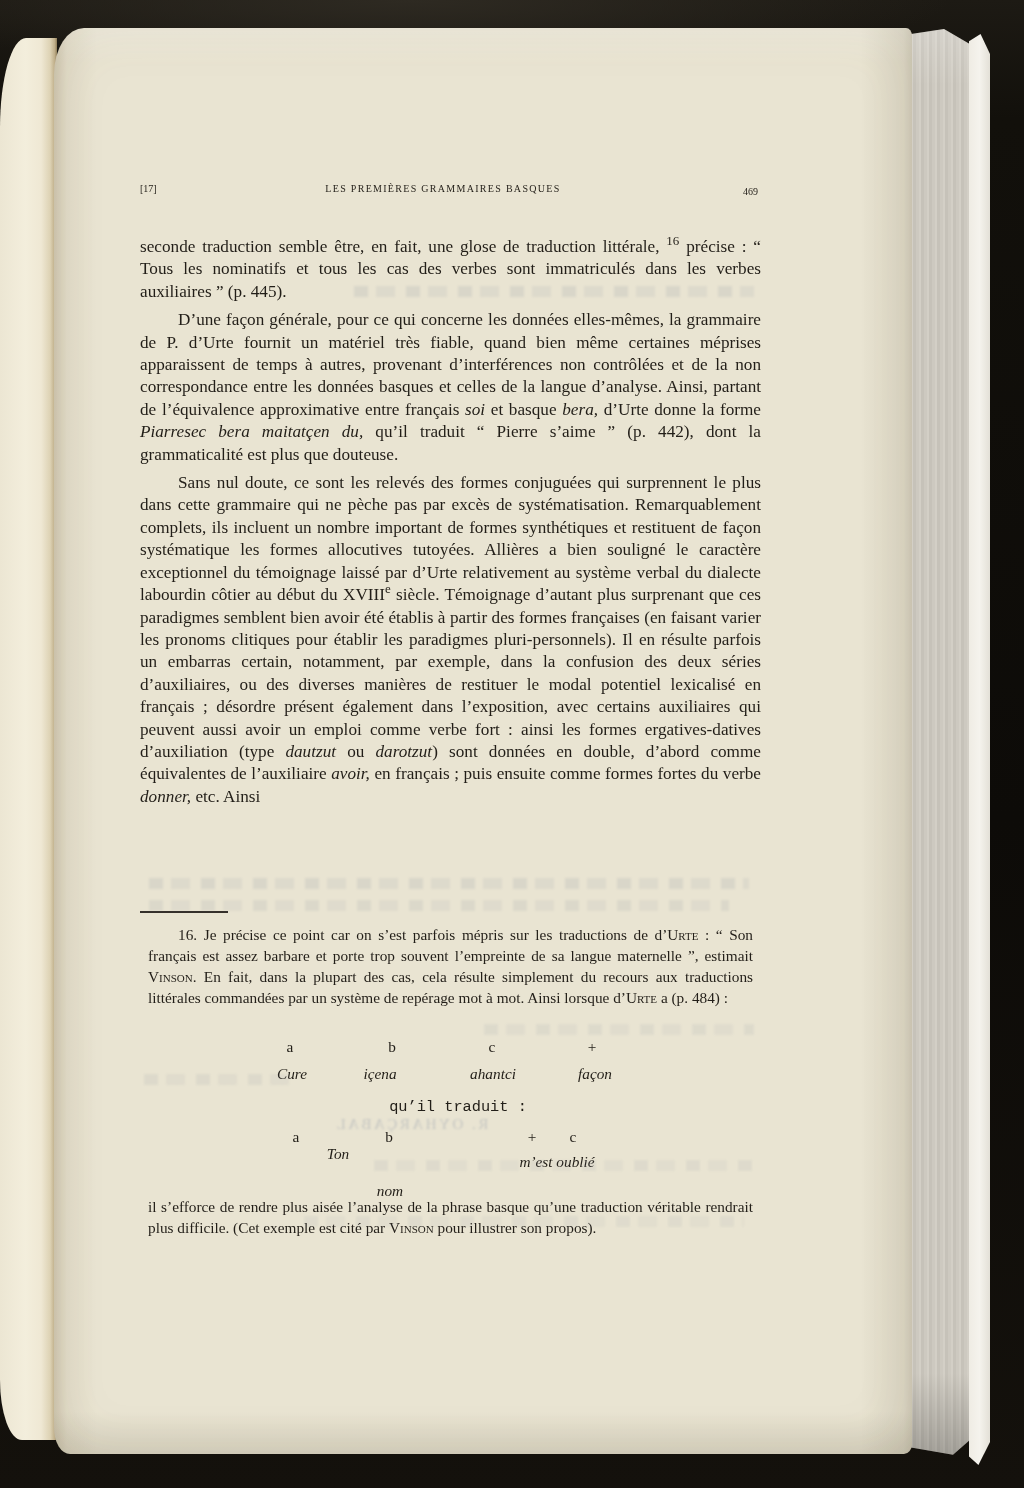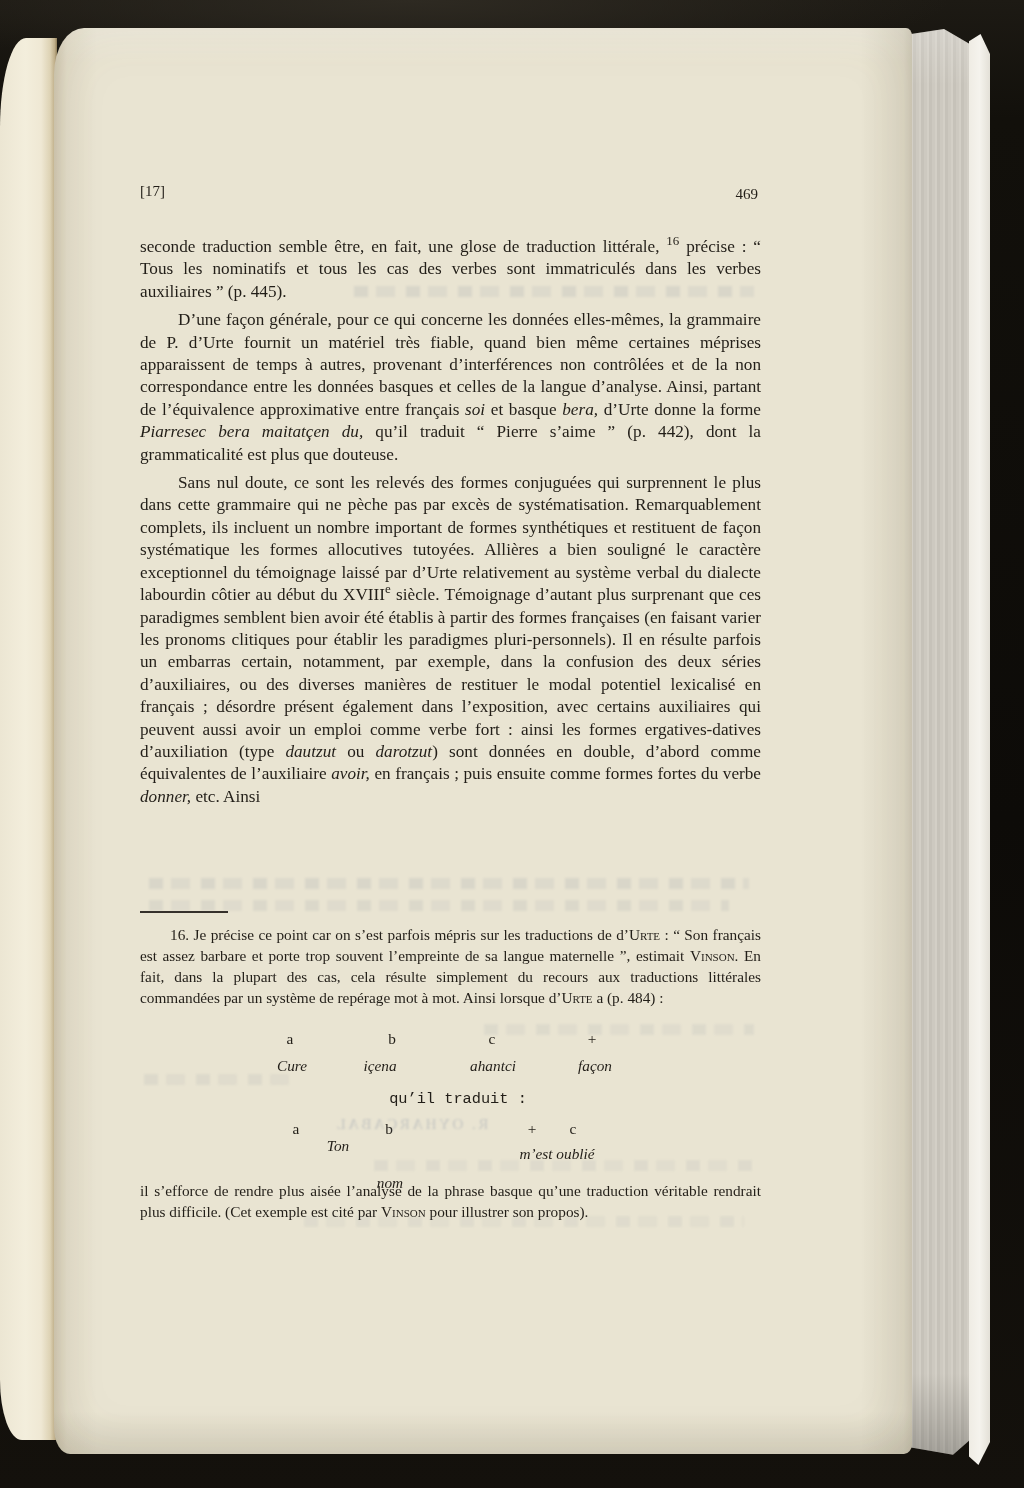--- a/index.html
+++ b/index.html
@@ -37,21 +37,21 @@
       linear-gradient(90deg,rgba(110,88,50,0.22) 0%,rgba(110,88,50,0.07) 1.5%,rgba(0,0,0,0) 5%),
       linear-gradient(90deg,rgba(0,0,0,0) 94%,rgba(80,70,50,0.10) 99%,rgba(80,70,50,0.18) 100%),
       linear-gradient(180deg,rgba(255,255,255,0.20) 0%,rgba(0,0,0,0) 2.5%,rgba(0,0,0,0) 97%,rgba(60,50,30,0.12) 100%),
       #e9e4d2;
     border-radius:30px 6px 8px 16px / 46px 8px 10px 26px;
     box-shadow:inset 0 0 60px rgba(120,100,60,0.08);
     color:#221e18;
   }
   .header-row{
     position:absolute;left:86px;top:155px;width:620px;height:22px;
-    font-size:15px;
+    font-size:10px;
   }
   .header-row .marker{position:absolute;left:0;top:0;}
   .header-row .title{
     position:absolute;left:50%;top:0;transform:translateX(-53%);
     letter-spacing:1.3px;white-space:nowrap;
   }
   .header-row .pagenum{position:absolute;right:2px;top:3px;}
   .body-text{
     position:absolute;left:86px;top:208px;width:621px;
     font-size:17.2px;line-height:22.4px;text-align:justify;
@@ -59,21 +59,21 @@
   .body-text p{margin:0 0 6px 0;}
   .body-text p.indent{text-indent:38px;}
   .it{font-style:italic;}
   .sc{font-variant:small-caps;}
   .sup{vertical-align:super;font-size:13px;line-height:0;}
   .footnote{
     position:absolute;left:86px;top:880px;width:621px;
     font-size:15.3px;line-height:20.9px;text-align:justify;
   }
   .fn-rule{width:88px;height:0;border-top:2px solid #35302a;margin:3px 0 12px 0;}
-  .footnote p{margin:0;}
+  .footnote p{margin:8px;}
   .footnote p.indent{text-indent:30px;}
   .gloss{position:relative;height:172px;}
   .g{position:absolute;transform:translateX(-50%);white-space:nowrap;}
   .g-word{font-style:italic;}
   .g-mid{position:absolute;left:318px;transform:translateX(-50%);white-space:nowrap;font-family:Liberation Mono, monospace;}
   
   .smudge{
     position:absolute;height:11px;filter:blur(1.2px);opacity:0.5;
     background:repeating-linear-gradient(90deg,rgba(118,128,148,0.28) 0 14px,rgba(0,0,0,0) 14px 22px,rgba(118,128,148,0.20) 22px 41px,rgba(0,0,0,0) 41px 52px);
   }
@@ -86,20 +86,21 @@
 <body>
 
 <div class="facing-page"></div>
 <div class="page-edges"></div>
 <div class="cover-edge"></div>
 
 <div class="page">
 
   <div class="header-row">
     <span class="marker">[17]</span>
+    <span class="title">LES PREMIÈRES GRAMMAIRES BASQUES</span>
     <span class="pagenum">469</span>
   </div>
 
   <div class="body-text">
     <p><span>seconde traduction semble être, en fait, une glose de traduction littérale, </span><span class="sup">16</span><span> précise : “ Tous les nominatifs et tous les cas des verbes sont immatriculés dans les verbes auxiliaires ” (p. 445).</span></p>
     <p class="indent"><span>D’une façon générale, pour ce qui concerne les données elles-mêmes, la grammaire de P. d’Urte fournit un matériel très fiable, quand bien même certaines méprises apparaissent de temps à autres, provenant d’interférences non contrôlées et de la non correspondance entre les données basques et celles de la langue d’analyse. Ainsi, partant de l’équivalence approximative entre français </span><span class="it">soi</span><span> et basque </span><span class="it">bera,</span><span> d’Urte donne la forme </span><span class="it">Piarresec bera maitatçen du,</span><span> qu’il traduit “ Pierre s’aime ” (p. 442), dont la grammaticalité est plus que douteuse.</span></p>
     <p class="indent"><span>Sans nul doute, ce sont les relevés des formes conjuguées qui surprennent le plus dans cette grammaire qui ne pèche pas par excès de systématisation. Remarquablement complets, ils incluent un nombre important de formes synthétiques et restituent de façon systématique les formes allocutives tutoyées. Allières a bien souligné le caractère exceptionnel du témoignage laissé par d’Urte relativement au système verbal du dialecte labourdin côtier au début du XVIII</span><span class="sup">e</span><span> siècle. Témoignage d’autant plus surprenant que ces paradigmes semblent bien avoir été établis à partir des formes françaises (en faisant varier les pronoms clitiques pour établir les paradigmes pluri-personnels). Il en résulte parfois un embarras certain, notamment, par exemple, dans la confusion des deux séries d’auxiliaires, ou des diverses manières de restituer le modal potentiel lexicalisé en français ; désordre présent également dans l’exposition, avec certains auxiliaires qui peuvent aussi avoir un emploi comme verbe fort : ainsi les formes ergatives-datives d’auxiliation (type </span><span class="it">dautzut</span><span> ou </span><span class="it">darotzut</span><span>) sont données en double, d’abord comme équivalentes de l’auxiliaire </span><span class="it">avoir,</span><span> en français ; puis ensuite comme formes fortes du verbe </span><span class="it">donner,</span><span> etc. Ainsi</span></p>
   </div>
 
   <div class="footnote">

